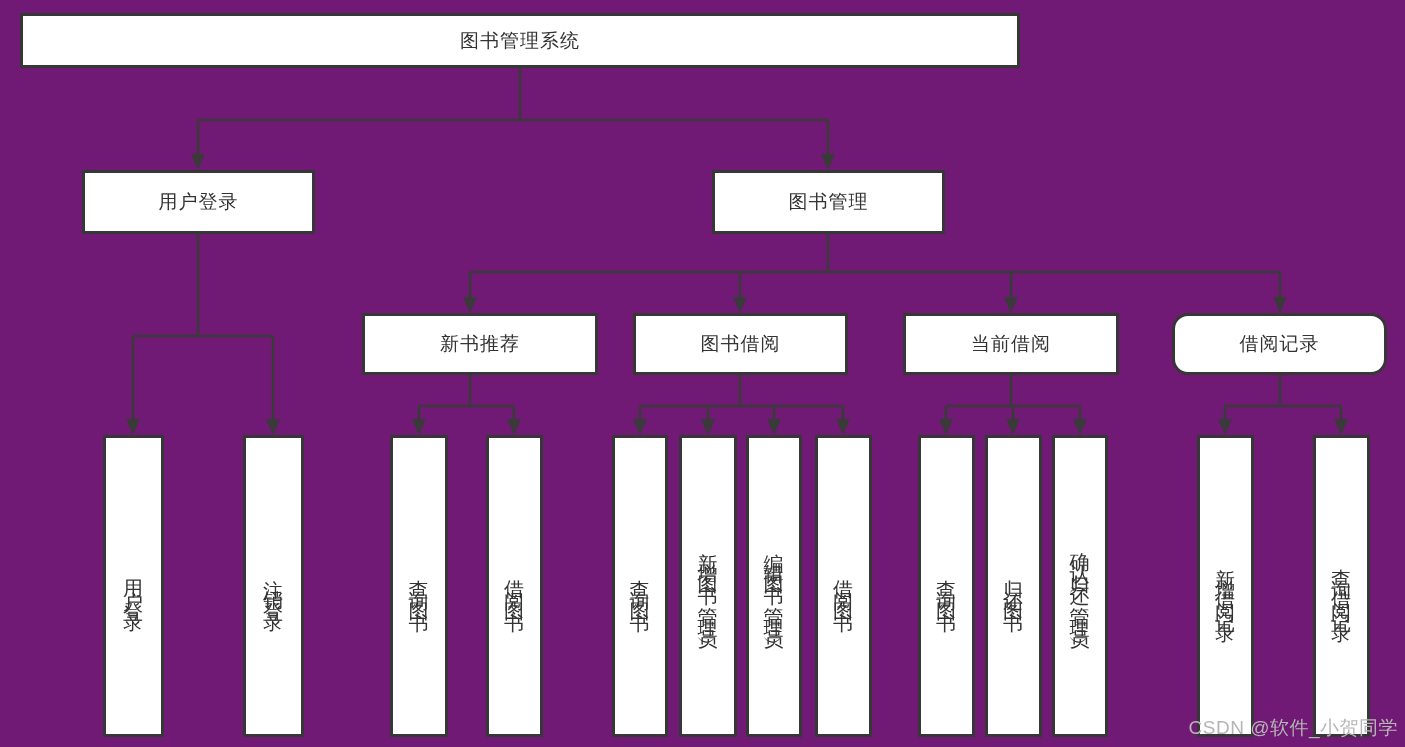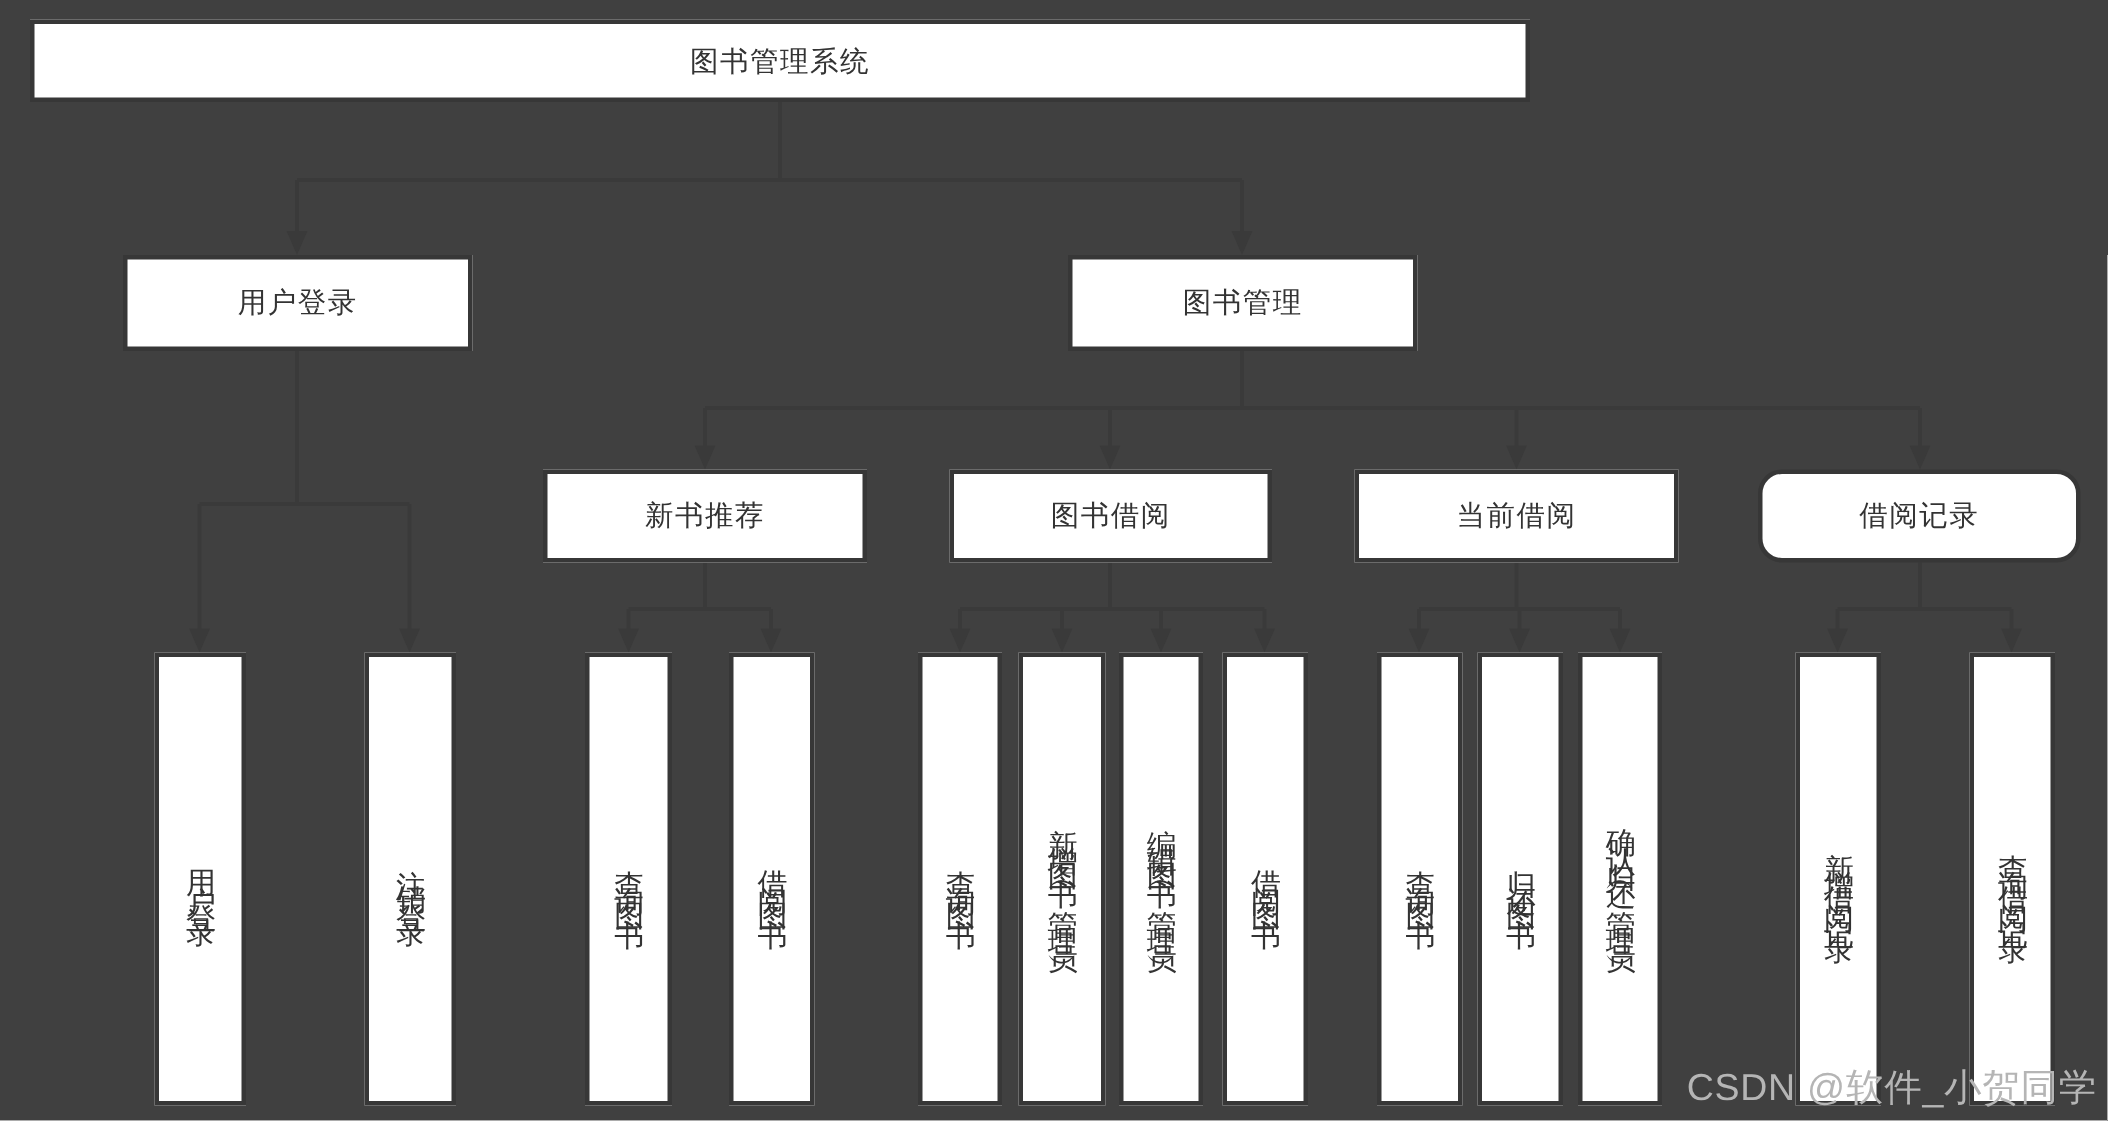--- a/index.html
+++ b/index.html
@@ -5,21 +5,21 @@
   * { margin: 0; padding: 0; box-sizing: border-box; }
   html, body { background: #ffffff; }
   body {
     font-family: "Liberation Sans", "DejaVu Sans", sans-serif;
     color: #333333;
   }
   .canvas {
     position: relative;
     width: 1405px;
     height: 747px;
-    background: #404040;
+    background: #701a75;
     overflow: hidden;
   }
   .wires {
     position: absolute;
     left: 0; top: 0;
     pointer-events: none;
   }
   .node {
     position: absolute;
     background: #ffffff;
@@ -41,42 +41,42 @@
     text-orientation: mixed;
     letter-spacing: 11px;
     font-size: 20px;
     line-height: 1;
     white-space: nowrap;
   }
   
   #n-root   { left: 20px;   top: 13px;  width: 1000px; height: 55px; }
   #n-login  { left: 82px;   top: 170px; width: 233px;  height: 64px; }
   #n-mgmt   { left: 712px;  top: 170px; width: 233px;  height: 64px; }
-  #n-rec    { left: 362px;  top: 313px; width: 216px;  height: 62px; }
+  #n-rec    { left: 362px;  top: 313px; width: 236px;  height: 62px; }
   #n-borrow { left: 633px;  top: 313px; width: 215px;  height: 62px; }
   #n-cur    { left: 903px;  top: 313px; width: 216px;  height: 62px; }
   #n-rcd    { left: 1172px; top: 313px; width: 215px;  height: 62px; border-radius: 16px; }
   #l-0  { left: 103px;  width: 61px; }
   #l-1  { left: 243px;  width: 61px; }
   #l-2  { left: 390px;  width: 58px; }
   #l-3  { left: 486px;  width: 57px; }
   #l-4  { left: 612px;  width: 56px; }
   #l-5  { left: 679px;  width: 58px; }
   #l-6  { left: 746px;  width: 56px; }
   #l-7  { left: 815px;  width: 57px; }
   #l-8  { left: 918px;  width: 57px; }
   #l-9  { left: 985px;  width: 57px; }
   #l-10 { left: 1052px; width: 56px; }
   #l-11 { left: 1197px; width: 57px; }
   #l-12 { left: 1313px; width: 57px; }
   .watermark {
     position: absolute;
     right: 7px;
     bottom: 6px;
-    font-size: 25px;
+    font-size: 19px;
     color: #b5b5b5;
     letter-spacing: 0.5px;
     z-index: 5;
     white-space: nowrap;
   }
 </style>
 </head>
 <body>
 
 <div class="canvas">

